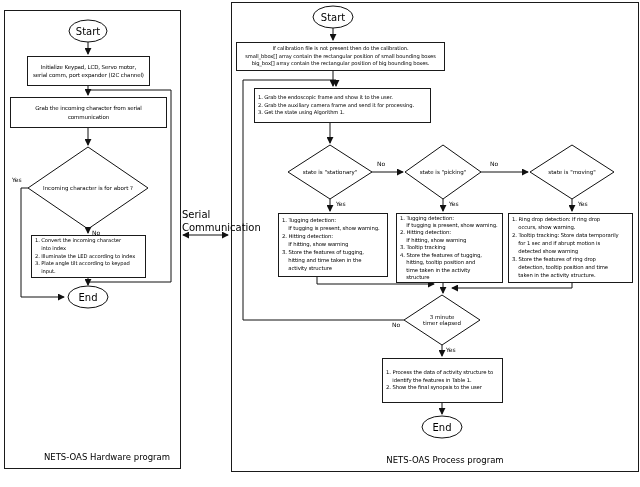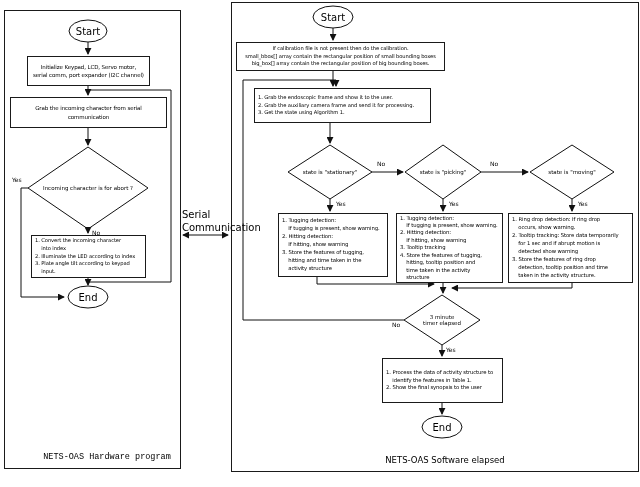--- a/index.html
+++ b/index.html
@@ -94,21 +94,21 @@
   <div class="box f52 pad" style="left:31px;top:235px;width:115px;height:43px;">
     <div class="inner">1. Convert the incoming character
     into index
 2. Illuminate the LED according to index
 3. Plate angle tilt according to keypad
     input.</div>
   </div>
 
   <div class="txt center oval-txt" style="left:68px;top:291px;width:40px;height:12px;">End</div>
 
-  <div class="txt center prog-label" style="left:4px;top:450px;width:206px;height:14px;font-family:Liberation Mono, monospace;">NETS-OAS Hardware program</div>
+  <div class="txt center prog-label" style="left:4px;top:450px;width:206px;height:14px;">NETS-OAS Hardware program</div>
 
   <div class="txt" style="left:182px;top:209px;width:40px;font-size:10px;line-height:1.25;white-space:pre-line;">Serial
 Communication</div>
 
   <div class="txt center oval-txt" style="left:313px;top:11px;width:40px;height:12px;">Start</div>
 
   <div class="box center f52 pad" style="left:236px;top:42px;width:209px;height:29px;">
     <div class="inner" style="text-align:center;">If calibration file is not present then do the calibration.
 small_bbox[] array contain the rectangular position of small bounding boxes
 big_box[] array contain the rectangular position of big bounding boxes.</div>
@@ -167,15 +167,15 @@
   <div class="txt lbl" style="left:446px;top:347px;">Yes</div>
 
   <div class="box f53 pad" style="left:382px;top:358px;width:121px;height:45px;">
     <div class="inner">1. Process the data of activity structure to
     identify the features in Table 1.
 2. Show the final synopsis to the user</div>
   </div>
 
   <div class="txt center oval-txt" style="left:422px;top:421px;width:40px;height:12px;">End</div>
 
-  <div class="txt center prog-label" style="left:330px;top:453px;width:230px;height:14px;">NETS-OAS Software elapsed</div>
+  <div class="txt center prog-label" style="left:330px;top:453px;width:230px;height:14px;">NETS-OAS Process program</div>
 
 </div>
 
 </body></html>

